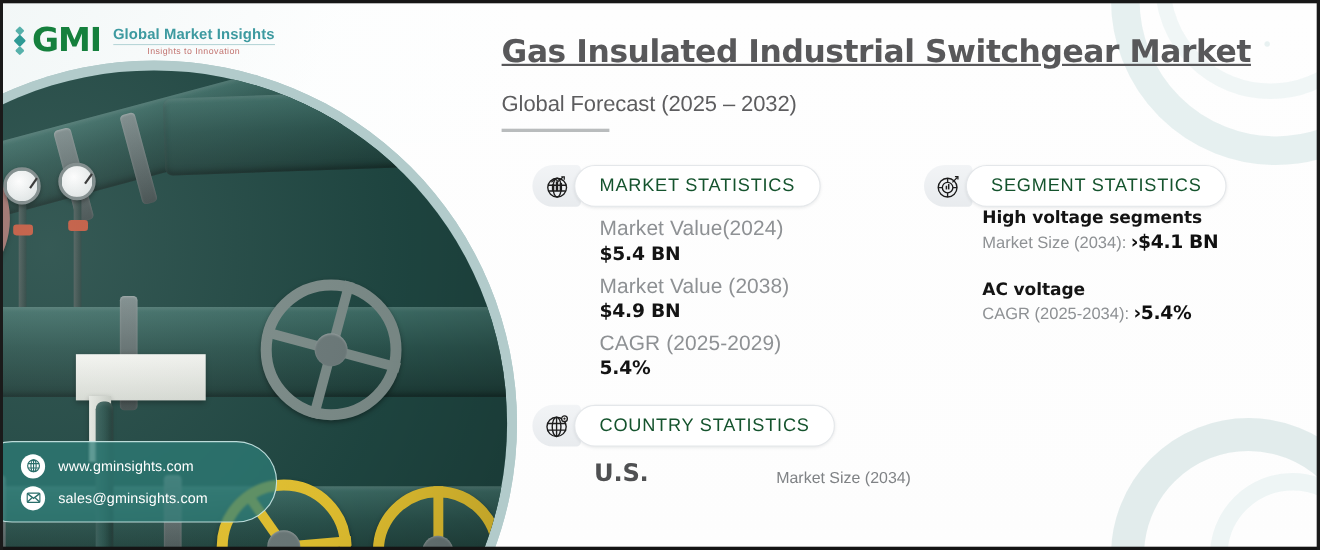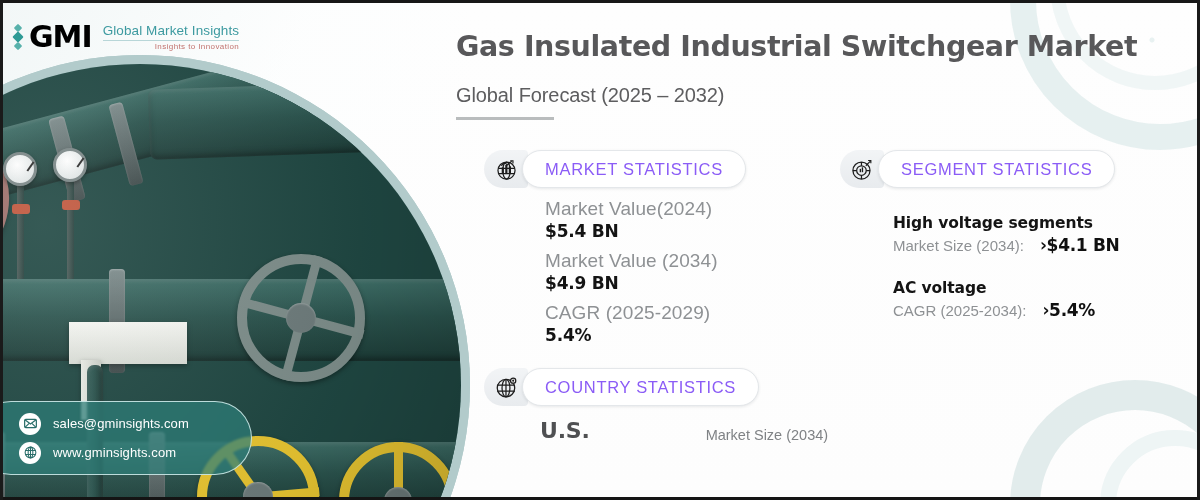--- a/index.html
+++ b/index.html
@@ -44,30 +44,30 @@
   .leftline { position:absolute; left:0; top:0; width:3px; height:500px; background:#1a1a1a; }
   .rightline { position:absolute; right:0; top:0; width:3px; height:500px; background:#1a1a1a; }
 
   
   .logo { position:absolute; left:14px; top:22px; display:flex; align-items:center; gap:7px; }
   .logo-diamonds { display:flex; flex-direction:column; gap:2px; }
   .dia { width:8px; height:8px; background:#2e9a95; transform:rotate(45deg); border-radius:1px; }
   .dia.sm { width:6px; height:6px; background:#57b1ab; margin-left:1px; }
   .logo-gmi {
     font-family:"DejaVu Sans", sans-serif;
-    font-weight:bold; font-size:30px; letter-spacing:-1px; color:#000000;
+    font-weight:bold; font-size:30px; letter-spacing:-1px; color:#15803d;
     line-height:30px;
   }
   .logo-text { margin-left:4px; }
   .logo-name {
-    font-size:13.5px; font-weight:normal; color:#3d9aa0; letter-spacing:.1px; white-space:nowrap;
+    font-size:13.5px; font-weight:bold; color:#3d9aa0; letter-spacing:.1px; white-space:nowrap;
   }
   .logo-rule { height:1px; background:#b8d6d8; margin:2px 0 1px; }
   .logo-tag {
-    font-size:8px; color:#c2736f; text-align:right; letter-spacing:.4px; white-space:nowrap;
+    font-size:8px; color:#c2736f; text-align:center; letter-spacing:.4px; white-space:nowrap;
   }
 
   
   .photo-wrap {
     position:absolute; left:-190px; top:55px; width:660px; height:660px;
     border-radius:50%;
     background:#a9c6c6;
     box-shadow:0 0 0 9px #b2cbcb inset;
     overflow:hidden;
   }
@@ -138,60 +138,60 @@
     width:22px; height:22px; border-radius:50%; background:#ffffff;
     display:flex; align-items:center; justify-content:center; flex:0 0 auto;
     color:#2a6e6a;
   }
   .contact-text { color:#ffffff; font-size:13px; letter-spacing:.1px; white-space:nowrap; }
 
   
   .title {
     position:absolute; left:456px; top:30px;
     font-family:"DejaVu Sans", sans-serif;
-    font-size:28.5px; font-weight:bold; color:#58585a; letter-spacing:-.4px; white-space:nowrap;
+    font-size:28.5px; font-weight:bold; color:#58585a; letter-spacing:-.4px; white-space:nowrap;text-decoration:underline;
   }
   .subtitle {
     position:absolute; left:456px; top:84px;
     font-size:20px; color:#5d5d5f; letter-spacing:-.1px; white-space:nowrap;
   }
   .sub-rule { position:absolute; left:456px; top:117px; width:98px; height:3px; background:#b9bcbd; }
 
   
   .stat-head { position:absolute; display:flex; align-items:center; height:38px; }
   .icon-chip {
     width:44px; height:38px; border-radius:19px 4px 4px 19px;
     background:linear-gradient(180deg,#f2f4f6,#e8ebee);
     display:flex; align-items:center; justify-content:center;
     color:#2a2a2a;
   }
   .pill {
     height:38px; margin-left:-6px;
     background:#ffffff; border:1px solid #e4e7ea; border-radius:19px;
     display:flex; align-items:center; padding:12px 22px;
     box-shadow:0 1px 3px rgba(30,40,50,.10);
-    font-size:16.5px; letter-spacing:.7px; color:#8b5cf6; white-space:nowrap;
+    font-size:16.5px; letter-spacing:.7px; color:#14532d; white-space:nowrap;
     font-family:"Liberation Sans", sans-serif;
   }
 
   
   .stat-body { position:absolute; }
   .kv { margin-bottom:9px; }
   .k { font-size:19px; color:#8e9194; letter-spacing:.1px; white-space:nowrap; }
   .v {
     font-family:"DejaVu Sans", sans-serif;
     font-size:17px; font-weight:bold; color:#141414; letter-spacing:-.2px; white-space:nowrap;
     margin-top:1px;
   }
   .seg-block { margin-bottom:24px; }
   .seg-name {
     font-family:"DejaVu Sans", sans-serif;
     font-size:15.5px; font-weight:bold; color:#141414; white-space:nowrap; letter-spacing:-.1px;
   }
-  .seg-line { display:flex; align-items:baseline; gap:16px; margin-top:3px; }
+  .seg-line { display:flex; align-items:baseline; gap:4px; margin-top:3px; }
   .seg-label { font-size:15px; color:#8e9194; white-space:nowrap; }
   .seg-value {
     font-family:"DejaVu Sans", sans-serif;
     font-size:17px; font-weight:bold; color:#101010; white-space:nowrap; letter-spacing:-.3px;
   }
   .country-row { position:absolute; display:flex; align-items:flex-end; gap:72px; }
   .country-name {
     font-family:"DejaVu Sans", sans-serif;
     font-size:22px; font-weight:bold; color:#4f5052; letter-spacing:-.2px;
   }
@@ -308,21 +308,21 @@
     </div>
     <div class="pill">MARKET STATISTICS</div>
   </div>
 
   <div class="stat-body" style="left:545px; top:198px;">
     <div class="kv">
       <div class="k">Market Value(2024)</div>
       <div class="v">$5.4 BN</div>
     </div>
     <div class="kv">
-      <div class="k">Market Value (2034)</div>
+      <div class="k">Market Value (2038)</div>
       <div class="v">$4.9 BN</div>
     </div>
     <div class="kv">
       <div class="k">CAGR (2025-2029)</div>
       <div class="v">5.4%</div>
     </div>
   </div>
 
   <div class="stat-head" style="left:840px; top:150px;">
     <div class="icon-chip">
@@ -332,21 +332,21 @@
         <path d="M11 4.8v3.6M11 17.6v3.6M2.8 13h3.6M15.6 13h3.6"></path>
         <rect x="9.3" y="11.4" width="1.3" height="3.2" fill="#1d1d1d" stroke="none"></rect>
         <rect x="11.3" y="9.9" width="1.3" height="4.7" fill="#1d1d1d" stroke="none"></rect>
         <path d="M15.2 8.4l4.4-4.4" stroke-width="1.1"></path>
         <path d="M17.4 3.4h2.6v2.6" stroke-width="1.1"></path>
       </svg>
     </div>
     <div class="pill">SEGMENT STATISTICS</div>
   </div>
 
-  <div class="stat-body" style="left:893px; top:214px;">
+  <div class="stat-body" style="left:893px; top:189px;">
     <div class="seg-block">
       <div class="seg-name">High voltage segments</div>
       <div class="seg-line">
         <span class="seg-label">Market Size (2034):</span>
         <span class="seg-value">›$4.1 BN</span>
       </div>
     </div>
     <div>
       <div class="seg-name">AC voltage</div>
       <div class="seg-line">
@@ -372,36 +372,36 @@
   <div class="country-row" style="left:540px; top:418px;">
     <div class="country-name">U.S.</div>
     <div>
       <div class="country-k">Market Size (2034)</div>
     </div>
   </div>
 
   <div class="contact">
     <div class="contact-row">
       <span class="cicon">
-        <svg width="13" height="13" viewBox="0 0 16 12" fill="none" stroke="currentColor" stroke-width="1.5">
-          <rect x="0.8" y="0.8" width="14.4" height="10.4" rx="1.4"></rect>
-          <path d="M1.2 1.4L8 6.6l6.8-5.2M1.2 10.8L6 6.2M14.8 10.8L10 6.2"></path>
-        </svg>
-      </span>
-      <span class="contact-text">sales@gminsights.com</span>
-    </div>
-    <div class="contact-row">
-      <span class="cicon">
         <svg width="13" height="13" viewBox="0 0 16 16" fill="none" stroke="currentColor" stroke-width="1.3">
           <circle cx="8" cy="8" r="6.6"></circle>
           <ellipse cx="8" cy="8" rx="2.9" ry="6.6"></ellipse>
           <path d="M1.6 5.6h12.8M1.6 10.4h12.8M8 1.4v13.2"></path>
         </svg>
       </span>
       <span class="contact-text">www.gminsights.com</span>
     </div>
+    <div class="contact-row">
+      <span class="cicon">
+        <svg width="13" height="13" viewBox="0 0 16 12" fill="none" stroke="currentColor" stroke-width="1.5">
+          <rect x="0.8" y="0.8" width="14.4" height="10.4" rx="1.4"></rect>
+          <path d="M1.2 1.4L8 6.6l6.8-5.2M1.2 10.8L6 6.2M14.8 10.8L10 6.2"></path>
+        </svg>
+      </span>
+      <span class="contact-text">sales@gminsights.com</span>
+    </div>
   </div>
 
   <div class="topline"></div>
   <div class="botline"></div>
   <div class="leftline"></div>
   <div class="rightline"></div>
 </div>
 
 </body></html>

